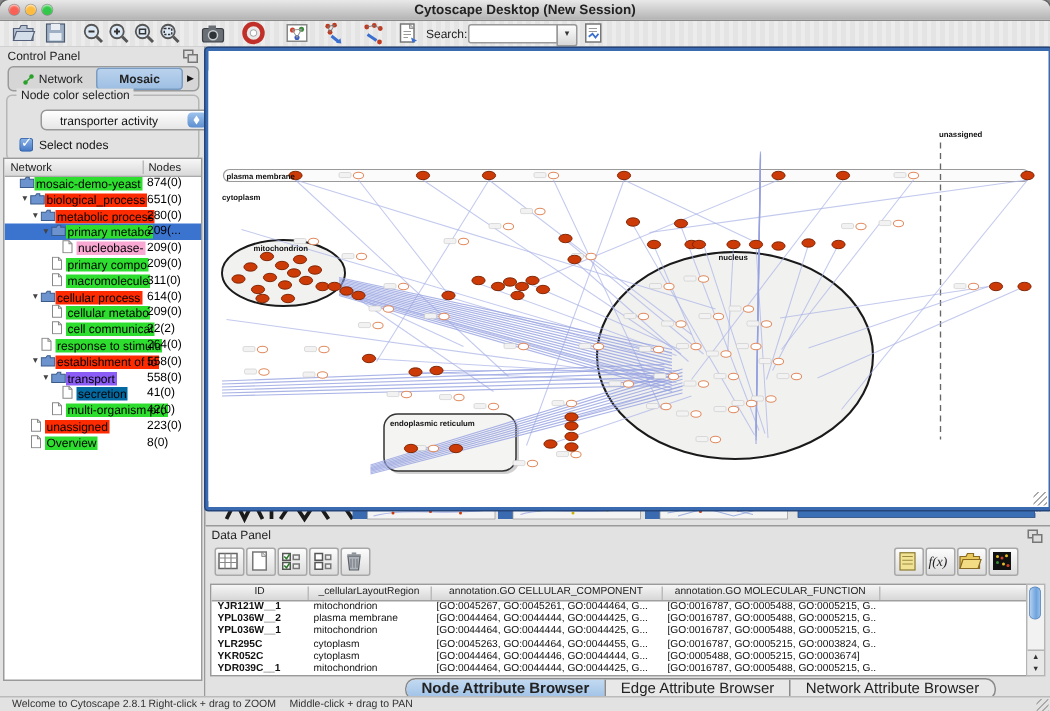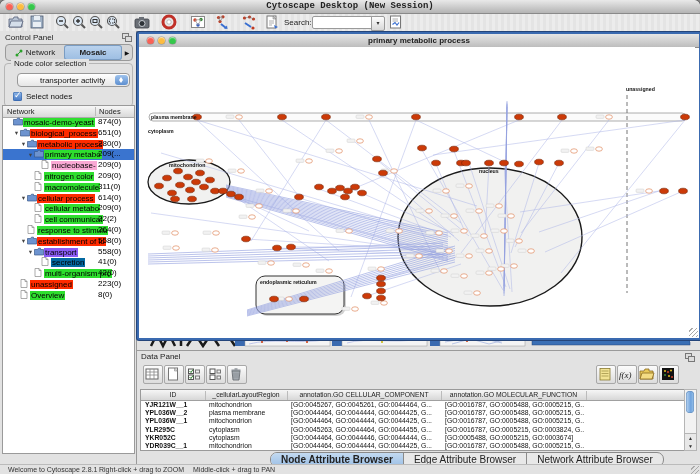--- a/index.html
+++ b/index.html
@@ -2,21 +2,21 @@
 <html><head>
 <meta charset="utf-8">
 <style>
   html,body{margin:0;padding:0;background:#888;}
   #app{position:relative;width:700px;height:474px;background:#e2e2e2;overflow:hidden;
        font-family:"Liberation Sans","DejaVu Sans",sans-serif;border-radius:6px 6px 0 0;
        box-shadow:0 0 0 1px #666;}
   
   .titlebar{position:absolute;left:0;top:0;width:700px;height:13px;
     background:linear-gradient(#e9e9e9,#c9c9c9 60%,#b4b4b4);border-bottom:1px solid #8a8a8a;
-    border-radius:6px 6px 0 0;font-family:Liberation Mono, monospace;}
+    border-radius:6px 6px 0 0;}
   .tl{position:absolute;top:3px;width:7px;height:7px;border-radius:50%;box-shadow:inset 0 1px 1px rgba(255,255,255,.6),0 0 0 .5px rgba(0,0,0,.3);}
   .tl.r{left:6px;background:#f96156;} .tl.y{left:17px;background:#fdbc40;} .tl.g{left:28px;background:#34c84a;}
   .wtitle{position:absolute;left:0;right:0;top:1px;text-align:center;font-size:9px;font-weight:bold;color:#222;}
   .toolbar{position:absolute;left:0;top:14px;width:700px;height:17px;
     background:repeating-linear-gradient(90deg,#ececec 0 3px,#e4e4e4 3px 6px);border-bottom:1px solid #9a9a9a;}
   .tbi{position:absolute;top:0px;width:17px;height:16px;}
   .searchlbl{position:absolute;left:284px;top:4px;font-size:8px;color:#222;}
   .searchbox{position:absolute;left:312px;top:2px;width:58px;height:11px;background:#fff;border:1px solid #9a9a9a;border-radius:2px 0 0 2px;}
   .searcharrow{position:absolute;left:371px;top:2px;width:12px;height:13px;background:linear-gradient(#fdfdfd,#d8d8d8);border:1px solid #9a9a9a;border-radius:0 2px 2px 0;font-size:6px;text-align:center;line-height:13px;color:#333;}
   
@@ -24,21 +24,21 @@
   .cptitle{position:absolute;left:5px;top:2px;font-size:8px;color:#222;}
   .cpfloat{position:absolute;right:5px;top:2px;width:9px;height:8px;}
   .cpfloat div{position:absolute;border:1px solid #777;background:#ddd;width:5px;height:4px;}
   .cpfloat .b{left:3px;top:3px;}
   .tabbar{position:absolute;left:5px;top:13px;width:126px;height:15px;background:#d6d6d6;border:1px solid #9a9a9a;border-radius:4px;display:flex;align-items:stretch;}
   .cptab{flex:1;font-size:8px;display:flex;align-items:center;justify-content:center;gap:3px;color:#222;border-radius:3px;}
   .cptab.sel{background:linear-gradient(#bcd4ee,#9cbde2);box-shadow:inset 0 0 0 1px #7a9cc2;font-weight:bold;}
   .tabarrow{width:10px;display:flex;align-items:center;justify-content:center;font-size:6px;color:#111;}
   .groupbox{position:absolute;left:4px;top:32px;width:127px;height:42px;border:1px solid #b6b6b6;border-radius:4px;}
   .grouplabel{position:absolute;left:6px;top:-5px;background:#e2e2e2;padding:0 3px;font-size:8px;color:#222;}
-  .combo{position:absolute;left:12px;top:9px;width:113px;height:14px;background:linear-gradient(#fff,#e6e6e6);border:1px solid #989898;border-radius:4px;font-size:8px;line-height:14px;padding-left:22px;color:#111;box-sizing:border-box;}
+  .combo{position:absolute;left:22px;top:9px;width:113px;height:14px;background:linear-gradient(#fff,#e6e6e6);border:1px solid #989898;border-radius:4px;font-size:8px;line-height:14px;padding-left:12px;color:#111;box-sizing:border-box;}
   .combobtn{position:absolute;right:1px;top:1px;width:13px;height:10px;background:linear-gradient(#9ec2ec,#5d8fd0);border-radius:3px;}
   .combobtn:before{content:"";position:absolute;left:4px;top:2px;border-left:2.5px solid transparent;border-right:2.5px solid transparent;border-bottom:3px solid #fff;}
   .combobtn:after{content:"";position:absolute;left:4px;bottom:2px;border-left:2.5px solid transparent;border-right:2.5px solid transparent;border-top:3px solid #fff;}
   .checkrow{position:absolute;left:8px;top:28px;display:flex;align-items:center;gap:4px;}
   .checkbox{width:9px;height:9px;border-radius:2px;background:linear-gradient(#8db6e8,#4377c4);box-shadow:inset 0 0 0 .5px #2f5da0;position:relative;}
   .checkbox:before{content:"✓";position:absolute;left:1px;top:-2px;color:#fff;font-size:9px;font-weight:bold;}
   .checklabel{font-size:8px;color:#111;}
   .treebox{position:absolute;left:2px;top:74px;width:131px;height:347px;background:#fff;border:1px solid #9a9a9a;overflow:hidden;}
   .treehead{position:absolute;left:0;top:0;width:100%;height:11px;background:linear-gradient(#f7f7f7,#d9d9d9);border-bottom:1px solid #aaa;font-size:7.5px;color:#222;}
   .treehead .c1{position:absolute;left:4px;top:1px;} .treehead .c2{position:absolute;left:96px;top:1px;border-left:1px solid #bbb;padding-left:3px;margin-left:-4px;}
@@ -224,21 +224,21 @@
           <div class="trow" style="background: rgb(58, 116, 207); padding-left: 24px;"><span class="arr">▼</span><span class="ticon"><svg width="10" height="9">
                 <path d="M0.5 2.5 L3.5 2.5 L4.5 1.2 L6.5 1.2 L6.5 2.5 L9.5 2.5 L9.5 8 L0.5 8 Z" fill="#6d93cf" stroke="#3a5a8a" stroke-width="0.7"></path>
               </svg></span><span class="lbl" style="background: rgb(46, 222, 46);">primary metabo</span><span class="cnt">209(...</span></div>
           <div class="trow" style="padding-left: 31px;"><span class="arr"></span><span class="ticon"><svg width="8" height="9">
                 <path d="M1 0.5 L5 0.5 L7 2.5 L7 8.5 L1 8.5 Z" fill="#fff" stroke="#888" stroke-width="0.7"></path>
                 <path d="M5 0.5 L5 2.5 L7 2.5" fill="none" stroke="#888" stroke-width="0.7"></path>
               </svg></span><span class="lbl" style="background: #f9a8d4;">nucleobase-</span><span class="cnt">209(0)</span></div>
           <div class="trow" style="padding-left: 24px;"><span class="arr"></span><span class="ticon"><svg width="8" height="9">
                 <path d="M1 0.5 L5 0.5 L7 2.5 L7 8.5 L1 8.5 Z" fill="#fff" stroke="#888" stroke-width="0.7"></path>
                 <path d="M5 0.5 L5 2.5 L7 2.5" fill="none" stroke="#888" stroke-width="0.7"></path>
-              </svg></span><span class="lbl" style="background: rgb(46, 222, 46);">nitrogen color</span><span class="cnt">209(0)</span></div>
+              </svg></span><span class="lbl" style="background: rgb(46, 222, 46);">primary compo</span><span class="cnt">209(0)</span></div>
           <div class="trow" style="padding-left: 24px;"><span class="arr"></span><span class="ticon"><svg width="8" height="9">
                 <path d="M1 0.5 L5 0.5 L7 2.5 L7 8.5 L1 8.5 Z" fill="#fff" stroke="#888" stroke-width="0.7"></path>
                 <path d="M5 0.5 L5 2.5 L7 2.5" fill="none" stroke="#888" stroke-width="0.7"></path>
               </svg></span><span class="lbl" style="background: rgb(46, 222, 46);">macromolecule</span><span class="cnt">311(0)</span></div>
           <div class="trow" style="padding-left: 17px;"><span class="arr">▼</span><span class="ticon"><svg width="10" height="9">
                 <path d="M0.5 2.5 L3.5 2.5 L4.5 1.2 L6.5 1.2 L6.5 2.5 L9.5 2.5 L9.5 8 L0.5 8 Z" fill="#6d93cf" stroke="#3a5a8a" stroke-width="0.7"></path>
               </svg></span><span class="lbl" style="background: rgb(255, 43, 0);">cellular process</span><span class="cnt">614(0)</span></div>
           <div class="trow" style="padding-left: 24px;"><span class="arr"></span><span class="ticon"><svg width="8" height="9">
                 <path d="M1 0.5 L5 0.5 L7 2.5 L7 8.5 L1 8.5 Z" fill="#fff" stroke="#888" stroke-width="0.7"></path>
                 <path d="M5 0.5 L5 2.5 L7 2.5" fill="none" stroke="#888" stroke-width="0.7"></path>
@@ -297,26 +297,20 @@
       <path d="M308 10 L330 6 L352 12 L375 6 M315 12 L340 5 L365 11" stroke="#9fb0e0" fill="none" stroke-width="0.7"></path>
       <circle cx="330" cy="9" r="1" fill="#cc3a08"></circle>
         <circle cx="355" cy="8" r="1" fill="#cc3a08"></circle>
       <rect x="395" y="3" width="158" height="10" fill="#3a6fb5" stroke="#24457a" stroke-width="0.5"></rect>
       <rect x="553" y="2" width="8" height="8" fill="#e8e8e8"></rect>
       <path d="M554 9 L560 3 M556 9 L560 5" stroke="#999" stroke-width="1"></path>
     </svg>
   </div>
 
   <div class="netframe">
-    <div class="nettitle">
-      <span class="ntl r"></span>
-      <span class="ntl y"></span>
-      <span class="ntl g"></span>
-      <div class="ntitle">primary metabolic process</div>
-    </div>
     <div id="netcanvas"><svg width="556" height="287" viewBox="140 46 556 287">
           <rect x="150" y="112" width="537" height="8" rx="4" fill="#fbfbfb" stroke="#9a9a9a" stroke-width="0.8"></rect>
           <ellipse cx="190" cy="181" rx="41" ry="22" fill="#f1f1f0" stroke="#1a1a1a" stroke-width="1.3"></ellipse>
           <ellipse cx="491" cy="236" rx="92" ry="69" fill="#f1f1f0" stroke="#1a1a1a" stroke-width="1.4"></ellipse>
           <rect x="259" y="277" width="88" height="38" rx="9" fill="rgba(0,0,0,0.18)"></rect>
           <rect x="257" y="275" width="88" height="38" rx="9" fill="#f4f4f3" stroke="#333" stroke-width="1"></rect>
           <line x1="628" y1="94" x2="628" y2="292" stroke="#666" stroke-width="0.9" stroke-dasharray="4 3"></line>
           <line x1="198" y1="119" x2="478" y2="205" stroke="#aab3e6" stroke-width="0.7" opacity="0.7"></line>
           <line x1="198" y1="119" x2="340" y2="250" stroke="#aab3e6" stroke-width="0.7" opacity="0.7"></line>
           <line x1="283" y1="119" x2="455" y2="235" stroke="#aab3e6" stroke-width="0.7" opacity="0.7"></line>

